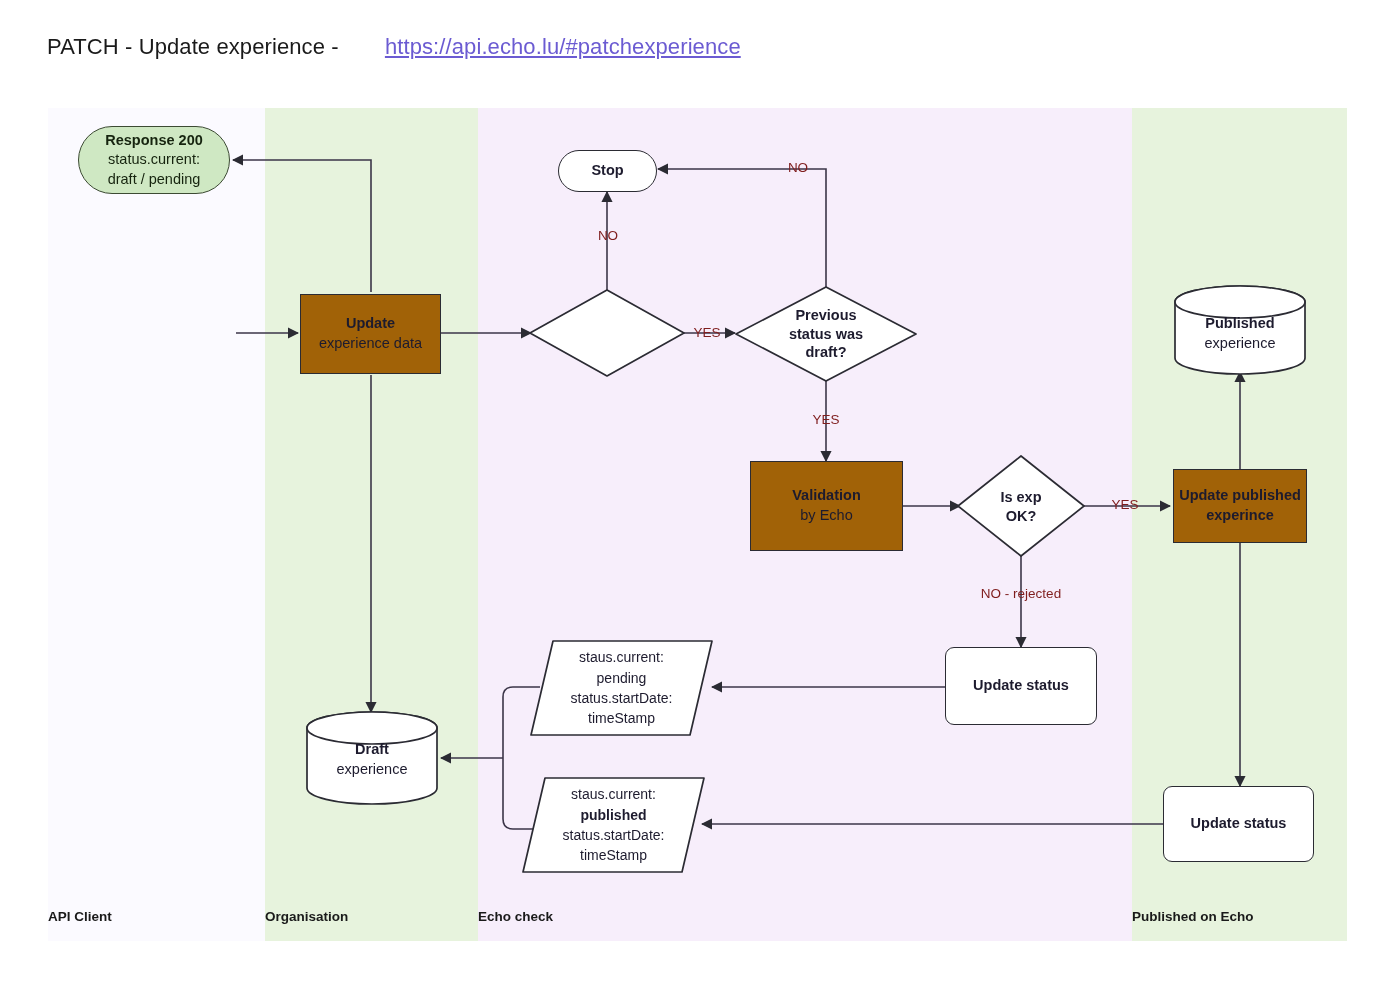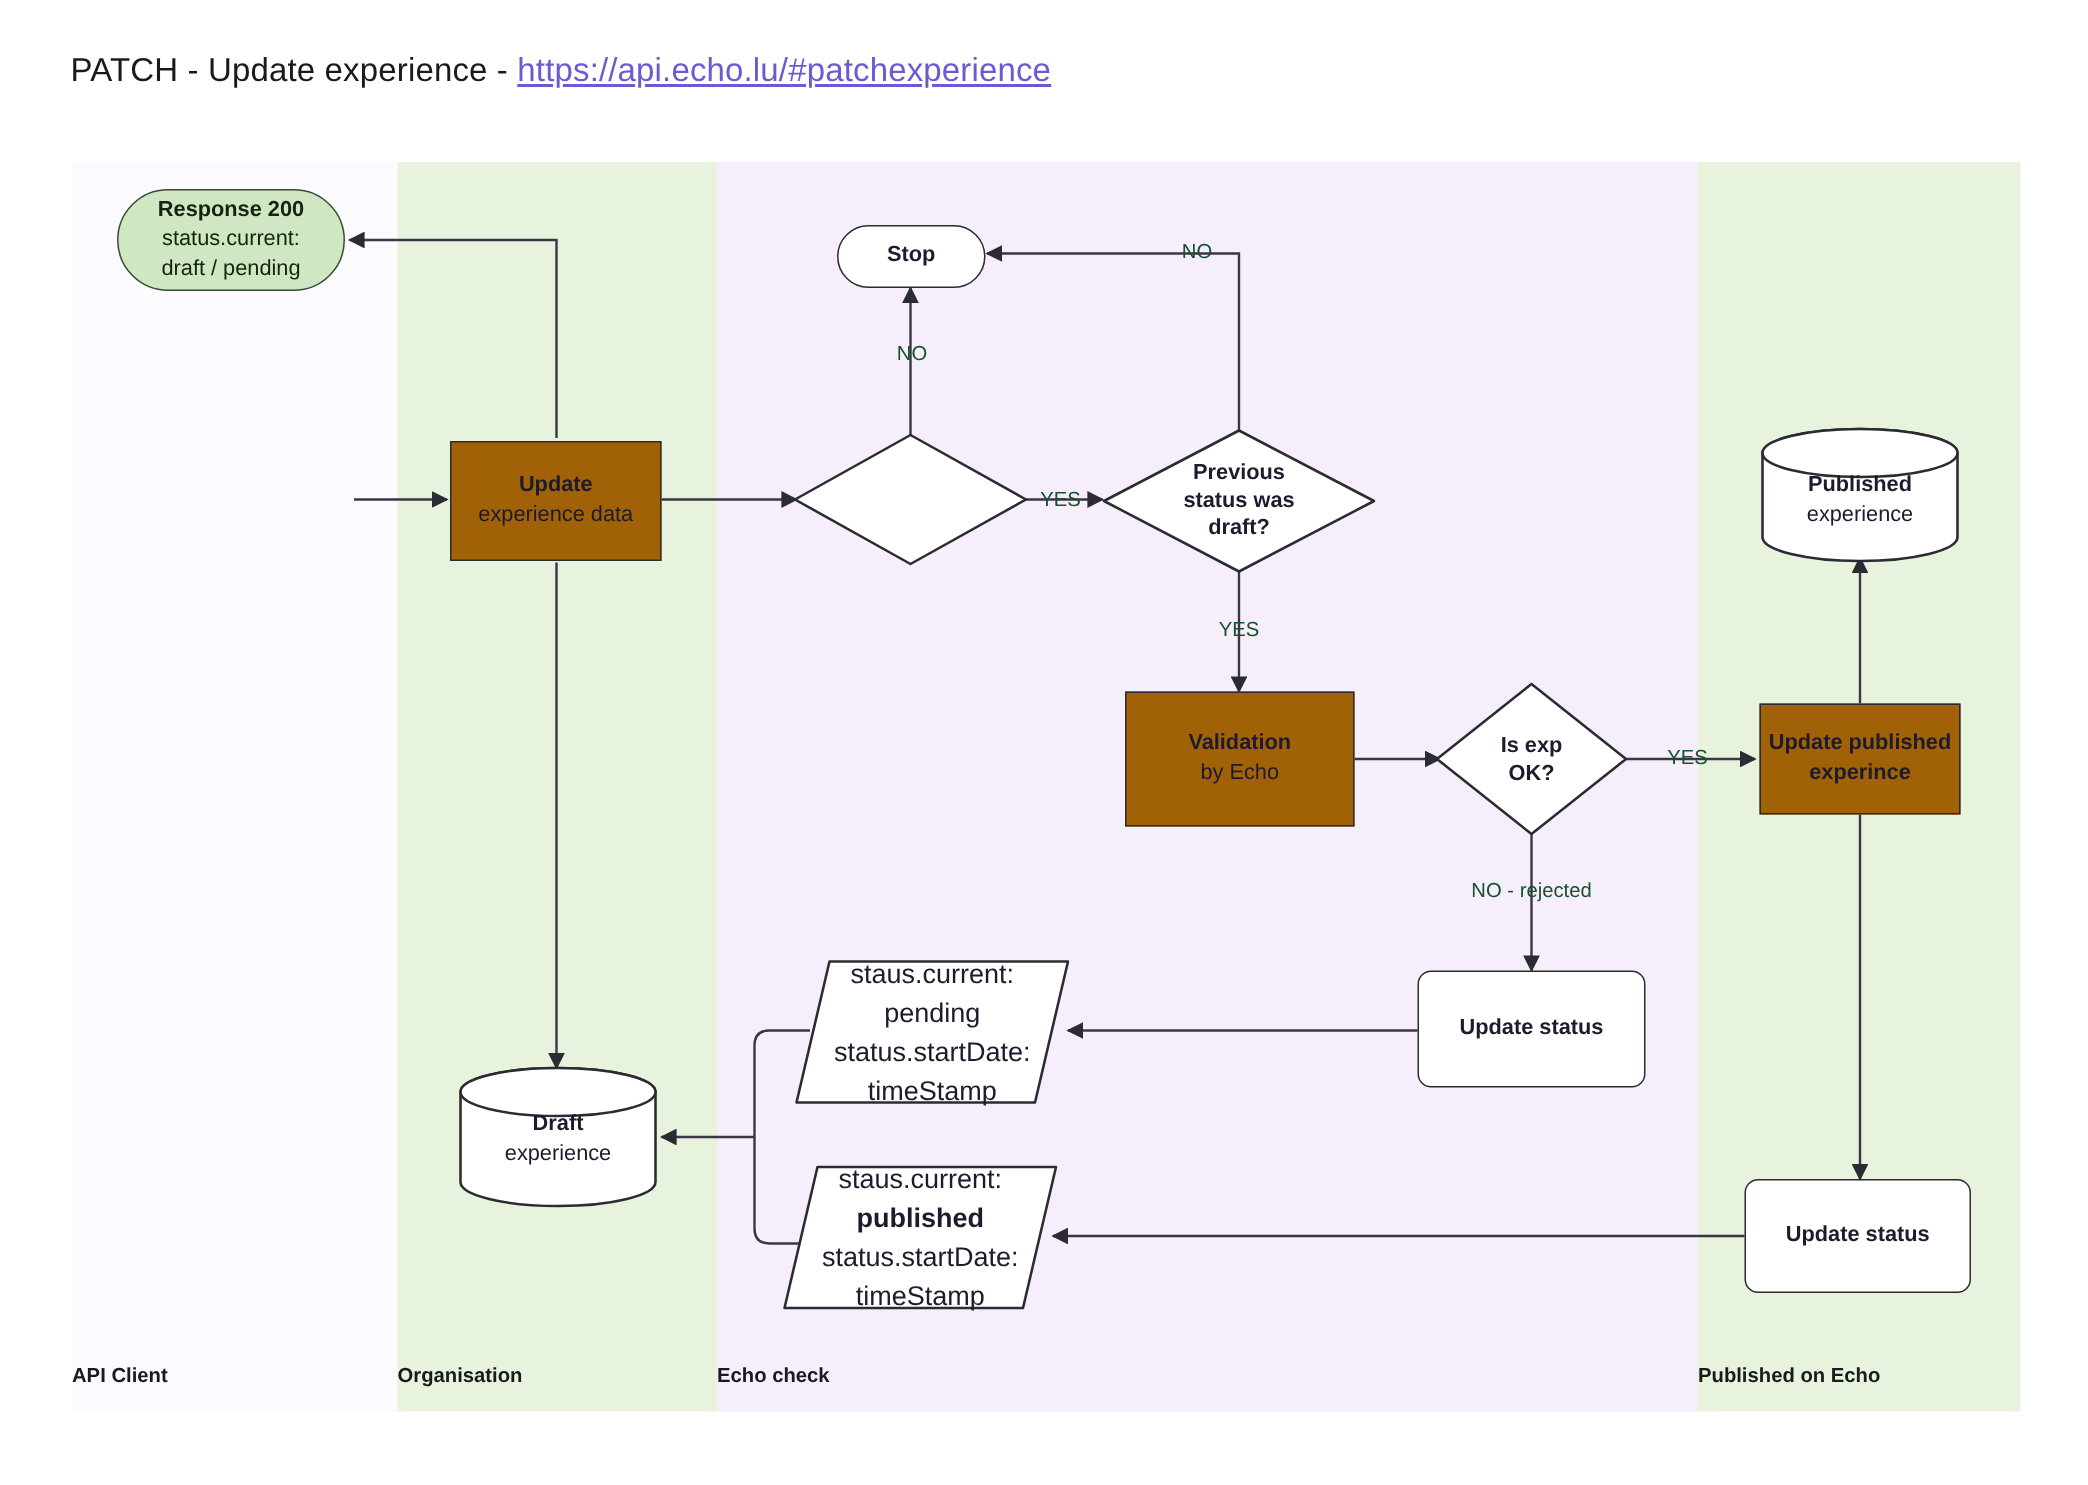--- a/index.html
+++ b/index.html
@@ -21,20 +21,21 @@
     left: 47px;
     top: 34px;
     font-size: 22px;
     color: #1a1a1a;
     letter-spacing: 0.1px;
     white-space: nowrap;
   }
   #title .link {
     color: #6b5bd2;
     text-decoration: underline;
+    margin-left: 40px;
   }
   
   #canvas {
     position: absolute;
     left: 0;
     top: 0;
     width: 1392px;
     height: 990px;
   }
   svg.layer {
@@ -89,21 +90,21 @@
     position: absolute;
     font-size: 13.5px;
     font-weight: bold;
     color: #1a1a1a;
     text-align: left;
     white-space: nowrap;
   }
   .edge-label {
     position: absolute;
     font-size: 13.5px;
-    color: #14532d;
+    color: #7f1d1d;
     background: transparent;
     white-space: nowrap;
     text-align: center;
   }
   
   .diamond {
     position: absolute;
     display: flex;
     align-items: center;
     justify-content: center;
@@ -126,21 +127,21 @@
     color: #1d1b2e;
     line-height: 1.4;
   }
   .para-text {
     position: absolute;
     display: flex;
     flex-direction: column;
     align-items: center;
     justify-content: center;
     text-align: center;
-    font-size: 18px;
+    font-size: 14px;
     color: #1d1b2e;
     line-height: 1.45;
   }
 </style>
 </head>
 <body>
 
 <div id="page">
 
   <div id="title">

